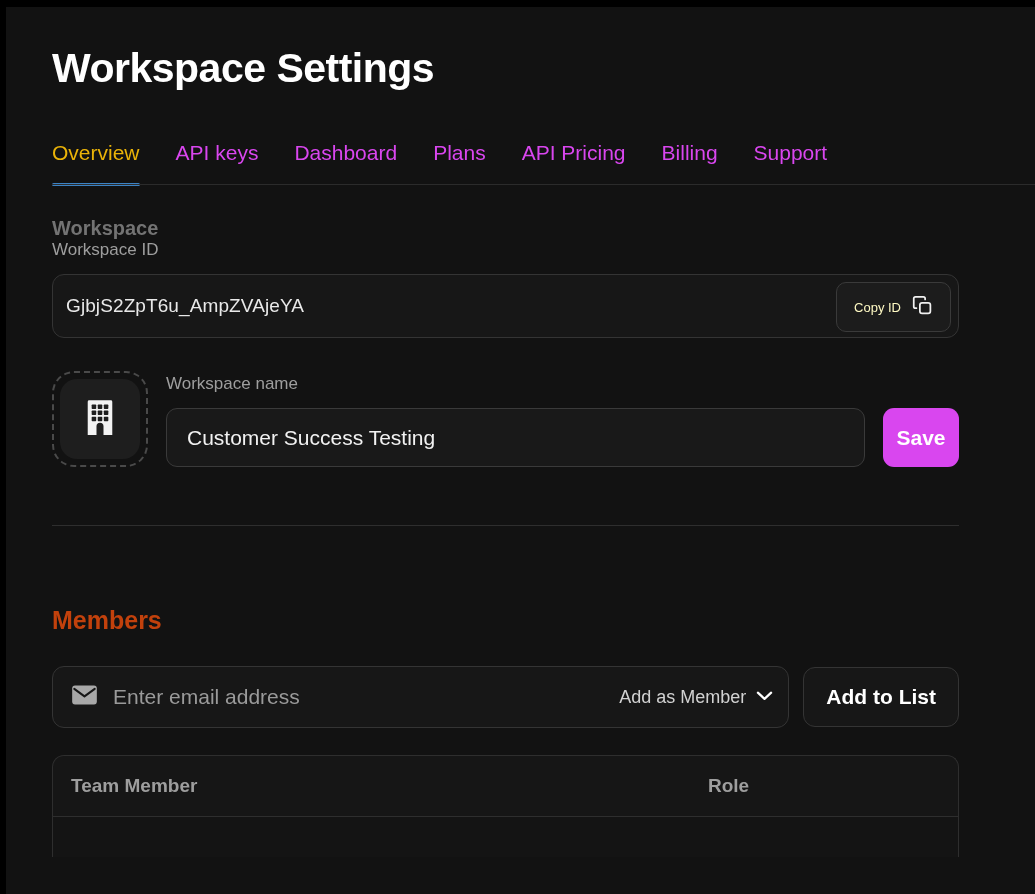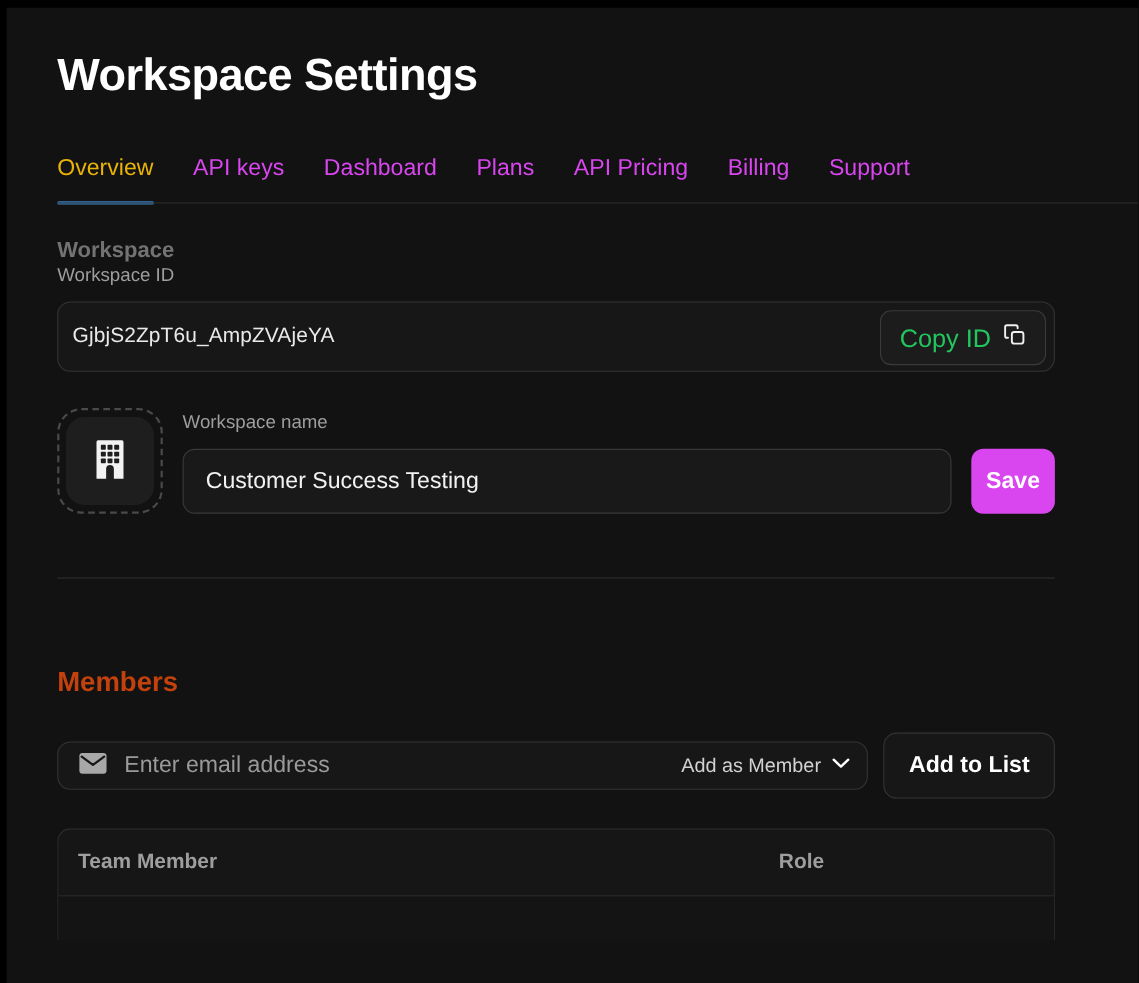--- a/index.html
+++ b/index.html
@@ -115,22 +115,22 @@
     padding:0 17px;
     background:#1c1c1c;
     border:1px solid #3a3a3a;
     border-radius:10px;
     display:flex;
     align-items:center;
     gap:11px;
     cursor:pointer;
   }
   .copy-btn-label {
-    font-size:23px;
-    color:#22c55e;
+    font-size:13px;
+    color:#fef9c3;
   }
   .copy-icon { display:block; }
 
   
   .name-row {
     display:flex;
     align-items:flex-end;
     gap:18px;
     margin-top:33px;
   }
@@ -194,21 +194,21 @@
     margin-bottom:31px;
   }
 
   .invite-row {
     display:flex;
     align-items:center;
     gap:14px;
   }
   .email-field {
     flex:1 1 auto;
-    height:44px;
+    height:62px;
     background:#171717;
     border:1px solid #343434;
     border-radius:12px;
     display:flex;
     align-items:center;
     padding:0 14px 0 18px;
   }
   .email-input-area {
     flex:1 1 auto;
     display:flex;

